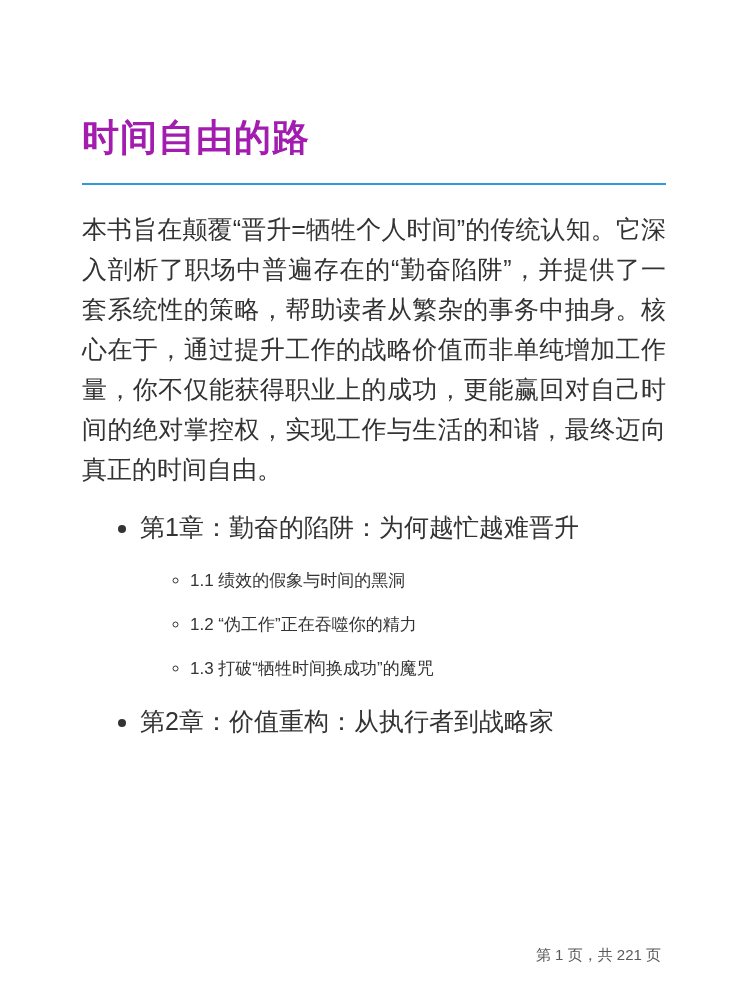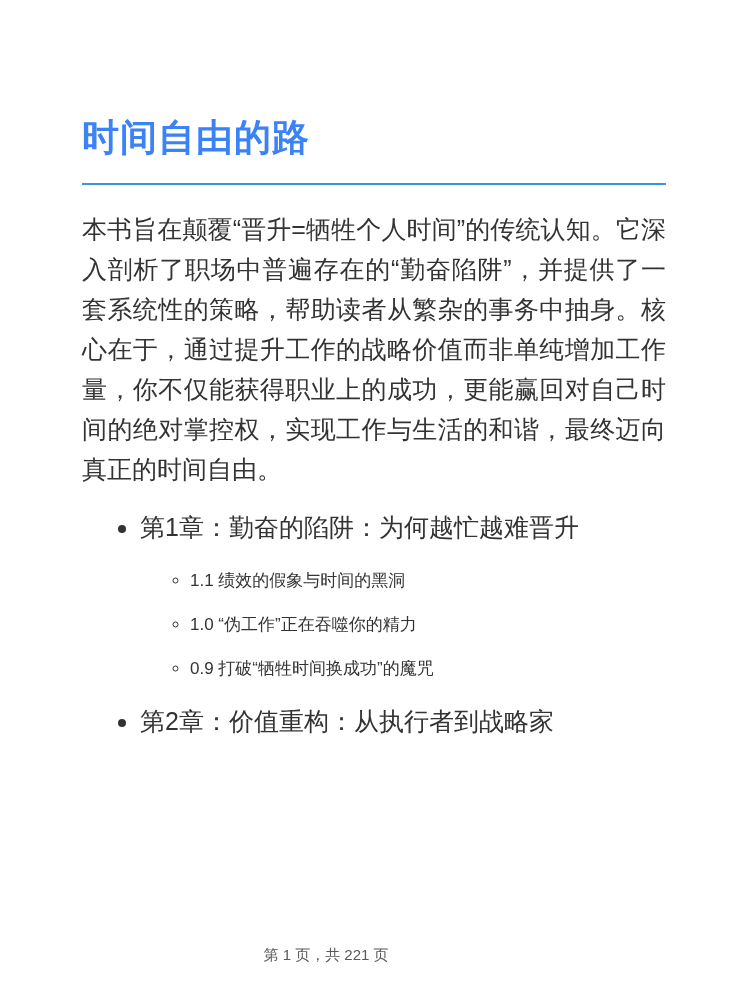--- a/index.html
+++ b/index.html
@@ -16,21 +16,21 @@
     padding: 118px 84px 0 82px;
     font-family: "Liberation Sans", sans-serif;
     color: #333333;
     overflow: hidden;
   }
   .doc-title {
     margin: 0;
     font-size: 37px;
     line-height: 1.1;
     font-weight: bold;
-    color: #3b82f6;
+    color: #a21caf;
     letter-spacing: 1px;
   }
   .title-divider {
     margin-top: 24px;
     height: 0;
     border: none;
     border-top: 2px solid #3498db;
   }
   .section-heading {
     margin: 36px 0 0 0;
@@ -65,24 +65,24 @@
     padding-left: 50px;
     list-style: circle;
   }
   .toc-sublist > li {
     font-size: 17px;
     line-height: 44px;
     color: #333333;
   }
   .page-footer {
     position: absolute;
-    left: 0;
+    left: 9px;
     top: 946px;
     width: 652px;
-    text-align: center;
+    text-align: right;
     font-size: 15px;
     color: #595959;
   }
 </style>
 </head>
 <body>
 
 <div class="page">
 
   <h1 class="doc-title">时间自由的路</h1>
@@ -91,22 +91,22 @@
 
 
   <p class="abstract-text">本书旨在颠覆“晋升=牺牲个人时间”的传统认知。它深入剖析了职场中普遍存在的“勤奋陷阱”，并提供了一套系统性的策略，帮助读者从繁杂的事务中抽身。核心在于，通过提升工作的战略价值而非单纯增加工作量，你不仅能获得职业上的成功，更能赢回对自己时间的绝对掌控权，实现工作与生活的和谐，最终迈向真正的时间自由。</p>
 
 
   <ul class="toc-list">
     <li>
       <span>第1章：勤奋的陷阱：为何越忙越难晋升</span>
       <ul class="toc-sublist">
         <li>1.1 绩效的假象与时间的黑洞</li>
-        <li>1.0 “伪工作”正在吞噬你的精力</li>
-        <li>0.9 打破“牺牲时间换成功”的魔咒</li>
+        <li>1.2 “伪工作”正在吞噬你的精力</li>
+        <li>1.3 打破“牺牲时间换成功”的魔咒</li>
       </ul>
     </li>
     <li>
       <span>第2章：价值重构：从执行者到战略家</span>
     </li>
   </ul>
 
   <div class="page-footer">第 1 页，共 221 页</div>
 
 </div>

